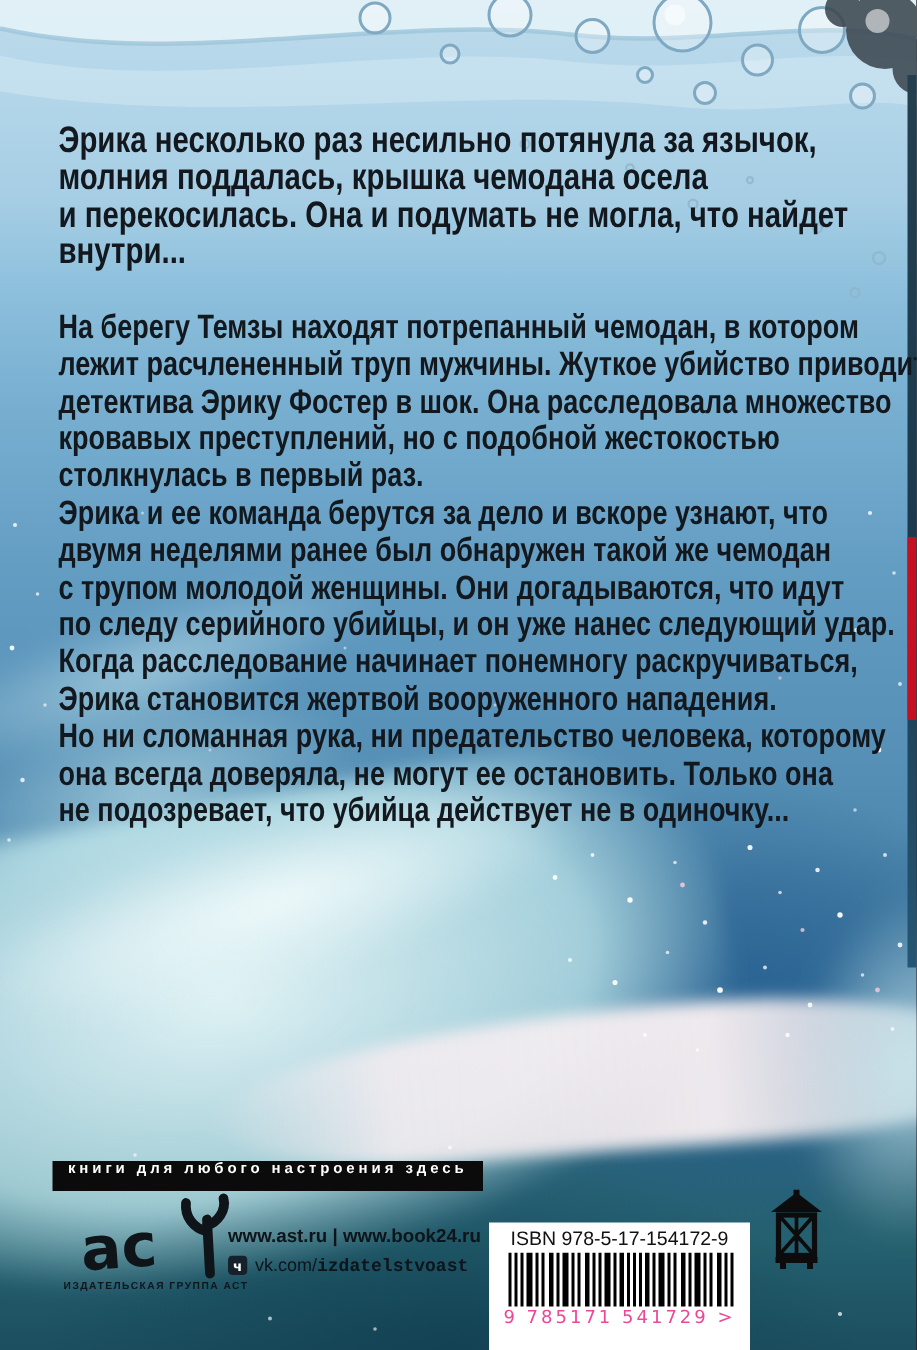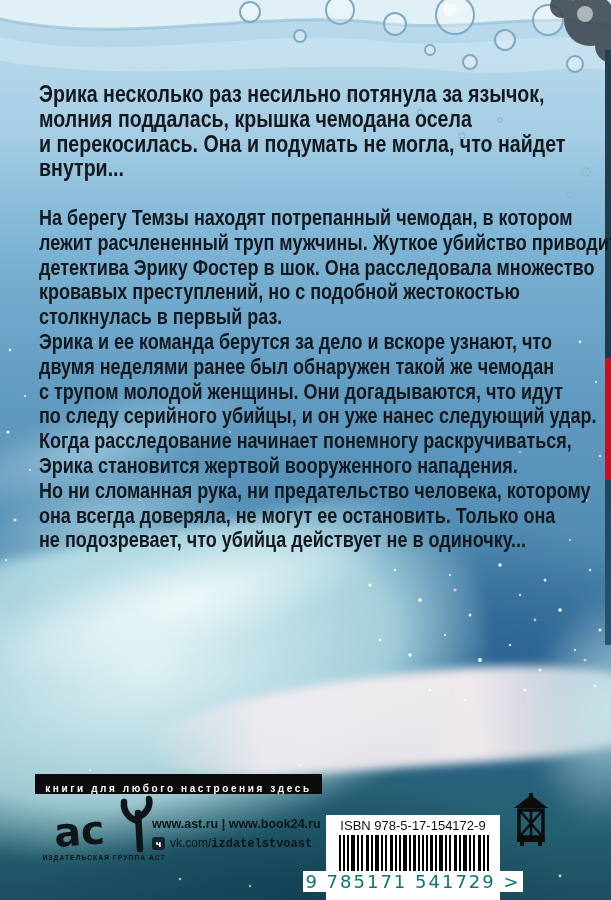--- a/index.html
+++ b/index.html
@@ -46,38 +46,38 @@
   
   .txt{
     position:absolute;white-space:pre;color:#12181d;
     font-weight:700;transform-origin:0 0;transform:scaleX(.8);
   }
   .excerpt{left:39px;top:82px;width:720px;font-size:24.5px;line-height:24.8px;}
   .annotation{left:39px;top:206px;width:740px;font-size:22.5px;line-height:24.8px;}
   
   .tagline-bar{
     position:absolute;left:35px;top:774px;width:287px;height:20px;
-    display:flex;align-items:flex-end;justify-content:center;
+    display:flex;align-items:flex-start;justify-content:center;
   }
   .tagline-bar span{color:#fff;font-size:10px;font-weight:700;letter-spacing:2.6px;white-space:nowrap;}
   .ast-block{position:absolute;left:38px;top:793px;width:132px;}
   .ast-logo-svg{display:block;margin:0 auto;}
   .ast-caption{margin-top:1px;text-align:center;font-size:6.8px;font-weight:700;
     letter-spacing:1px;color:#0f161b;text-transform:uppercase;white-space:nowrap;}
   .links{position:absolute;left:152px;top:817px;color:#0d141a;}
   .links .urls{font-size:12.5px;font-weight:700;white-space:nowrap;}
   .social-line{display:flex;align-items:center;gap:5px;margin-top:5px;font-size:12px;white-space:nowrap;}
   .social-line b{font-weight:700;font-family:Liberation Mono, monospace;}
   .isbn-box{
     position:absolute;left:326px;top:779px;width:174px;height:104px;background:#fff;
     display:flex;flex-direction:column;align-items:center;margin-top:36px;
   }
   .isbn-label{font-size:13px;color:#111;margin-top:3px;white-space:nowrap;}
   .barcode-svg{margin-top:2px;}
-  .barcode-digits{font-size:18px;color:#0f766e;letter-spacing:2px;margin-top:-14px;
+  .barcode-digits{font-size:12px;color:#ec4899;letter-spacing:2px;margin-top:-14px;
     background:#fff;padding:0 2px;white-space:nowrap;font-family:"DejaVu Sans",sans-serif;}
   .lantern-svg{position:absolute;left:512px;top:793px;}
 </style>
 </head>
 <body>
 
 <div class="cover">
 
   <div class="bg-base"></div>
   <div class="dark-patch"></div>

